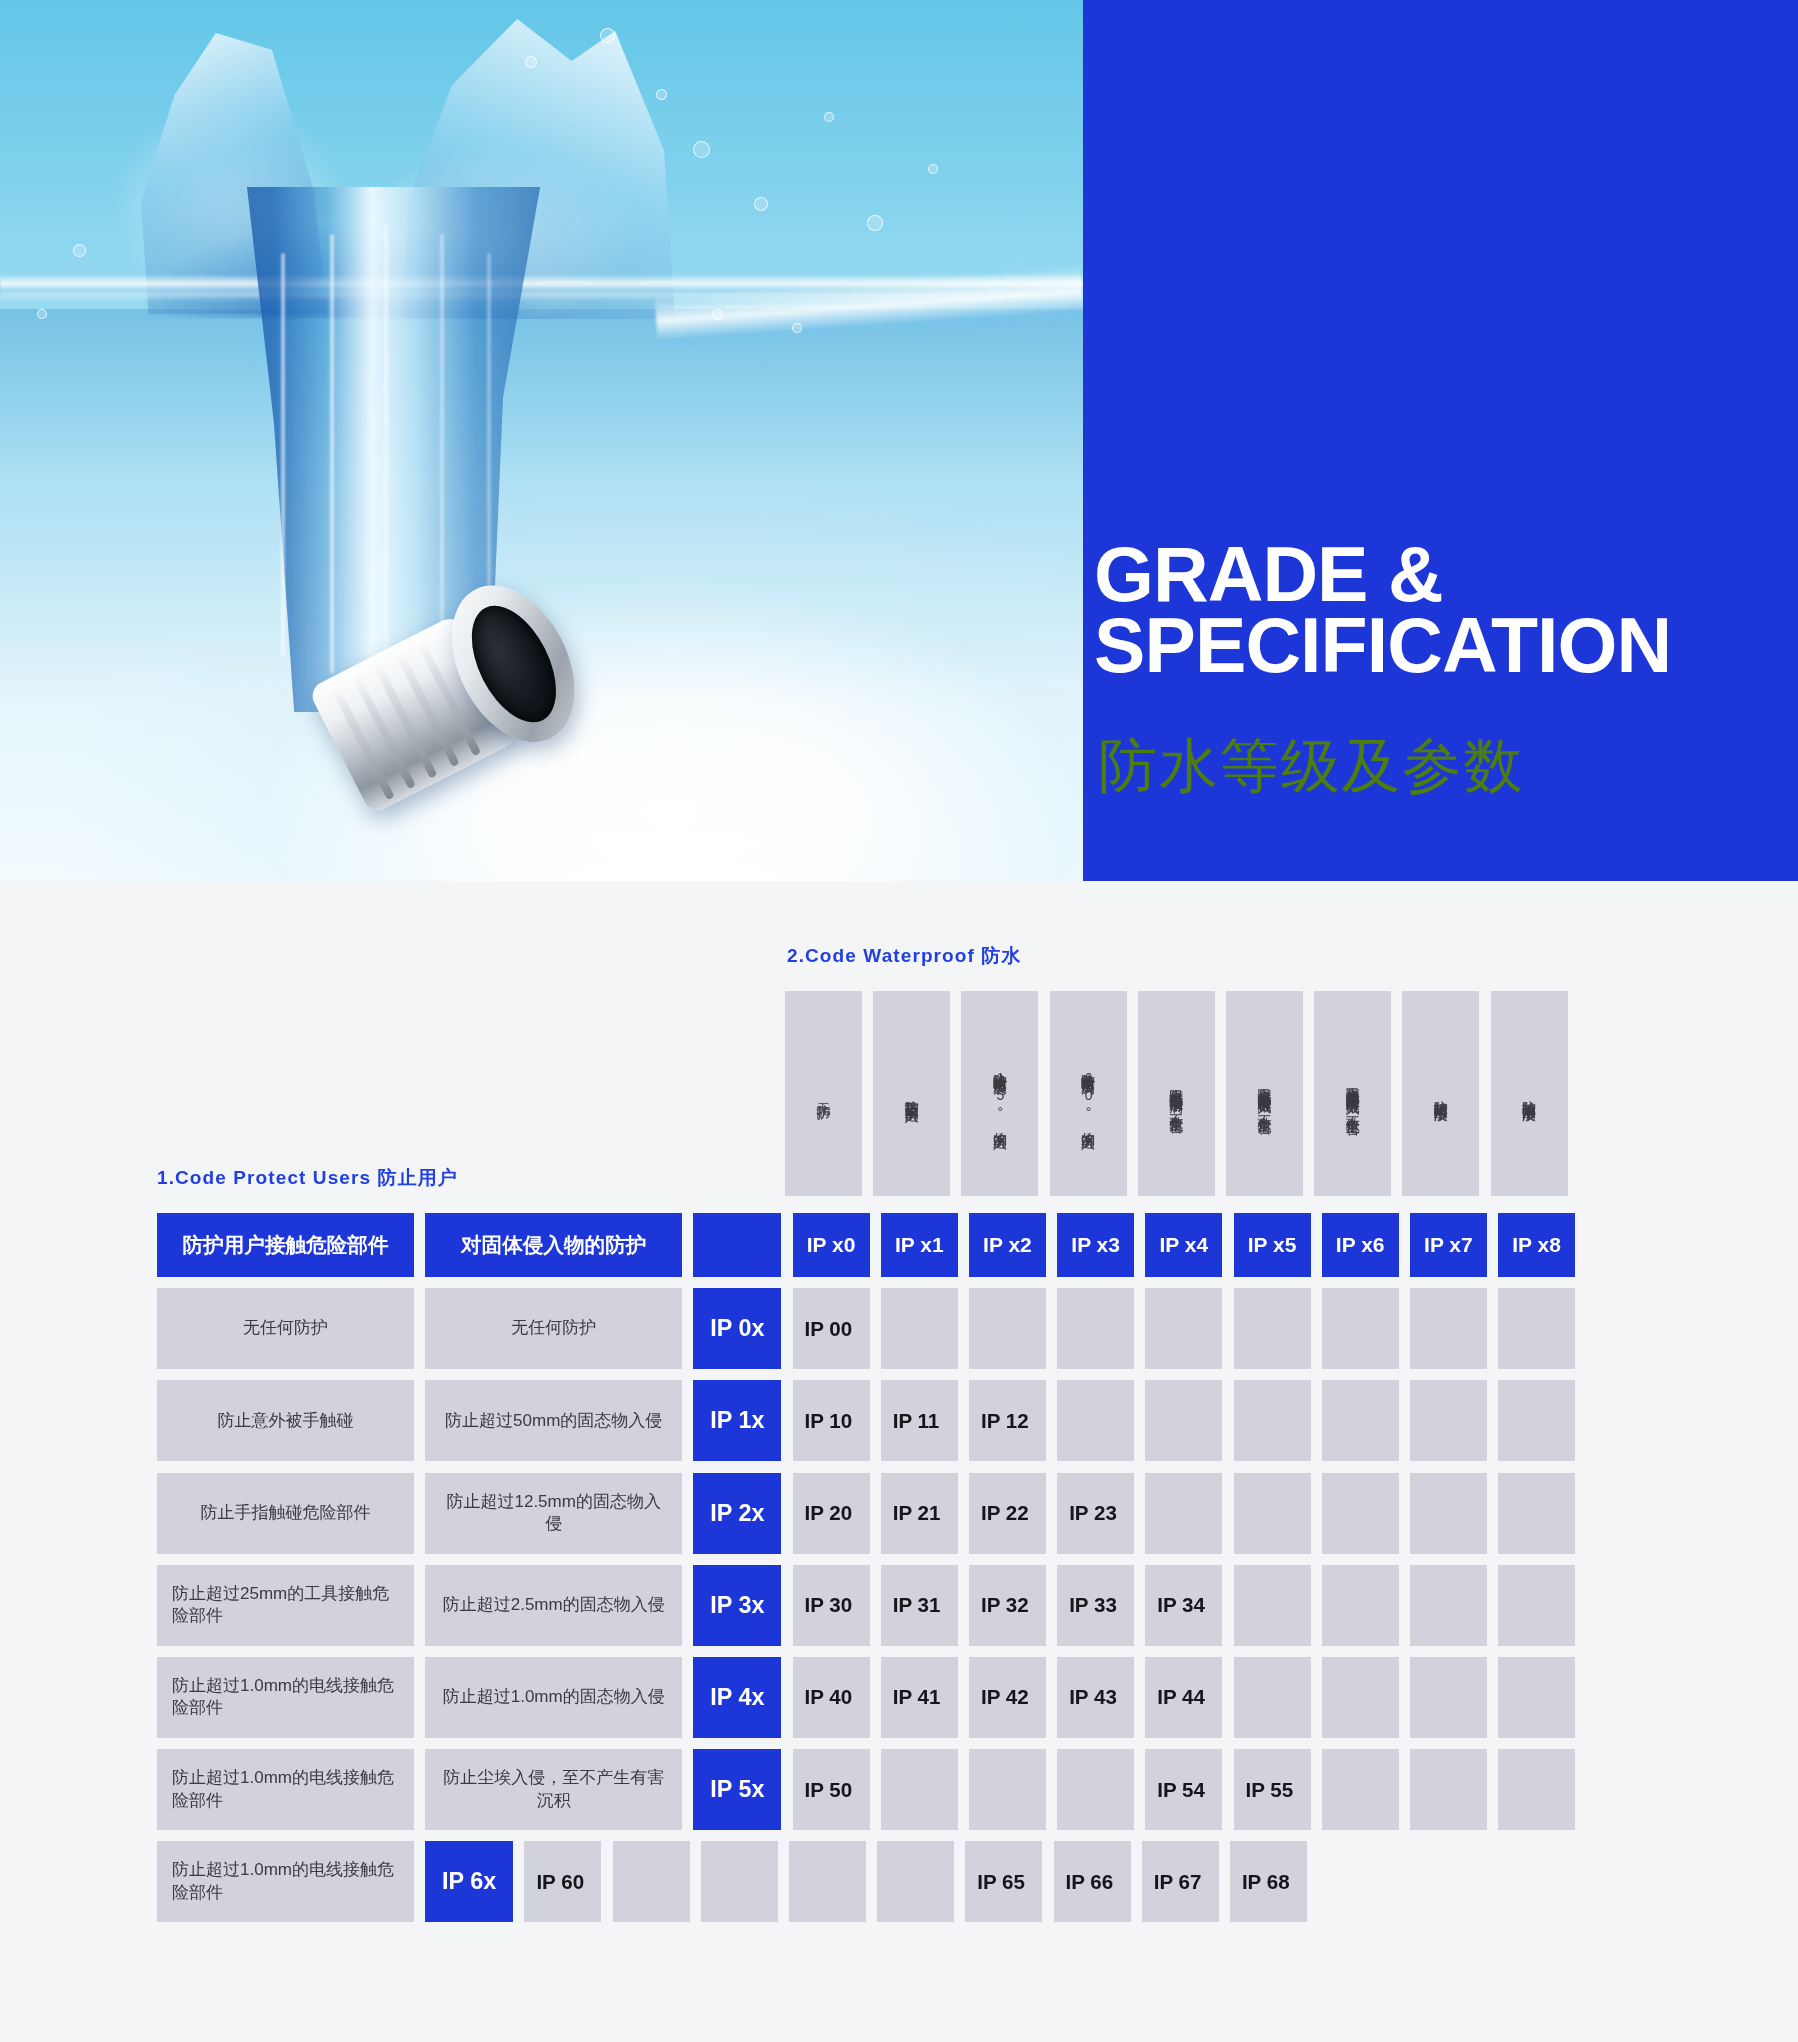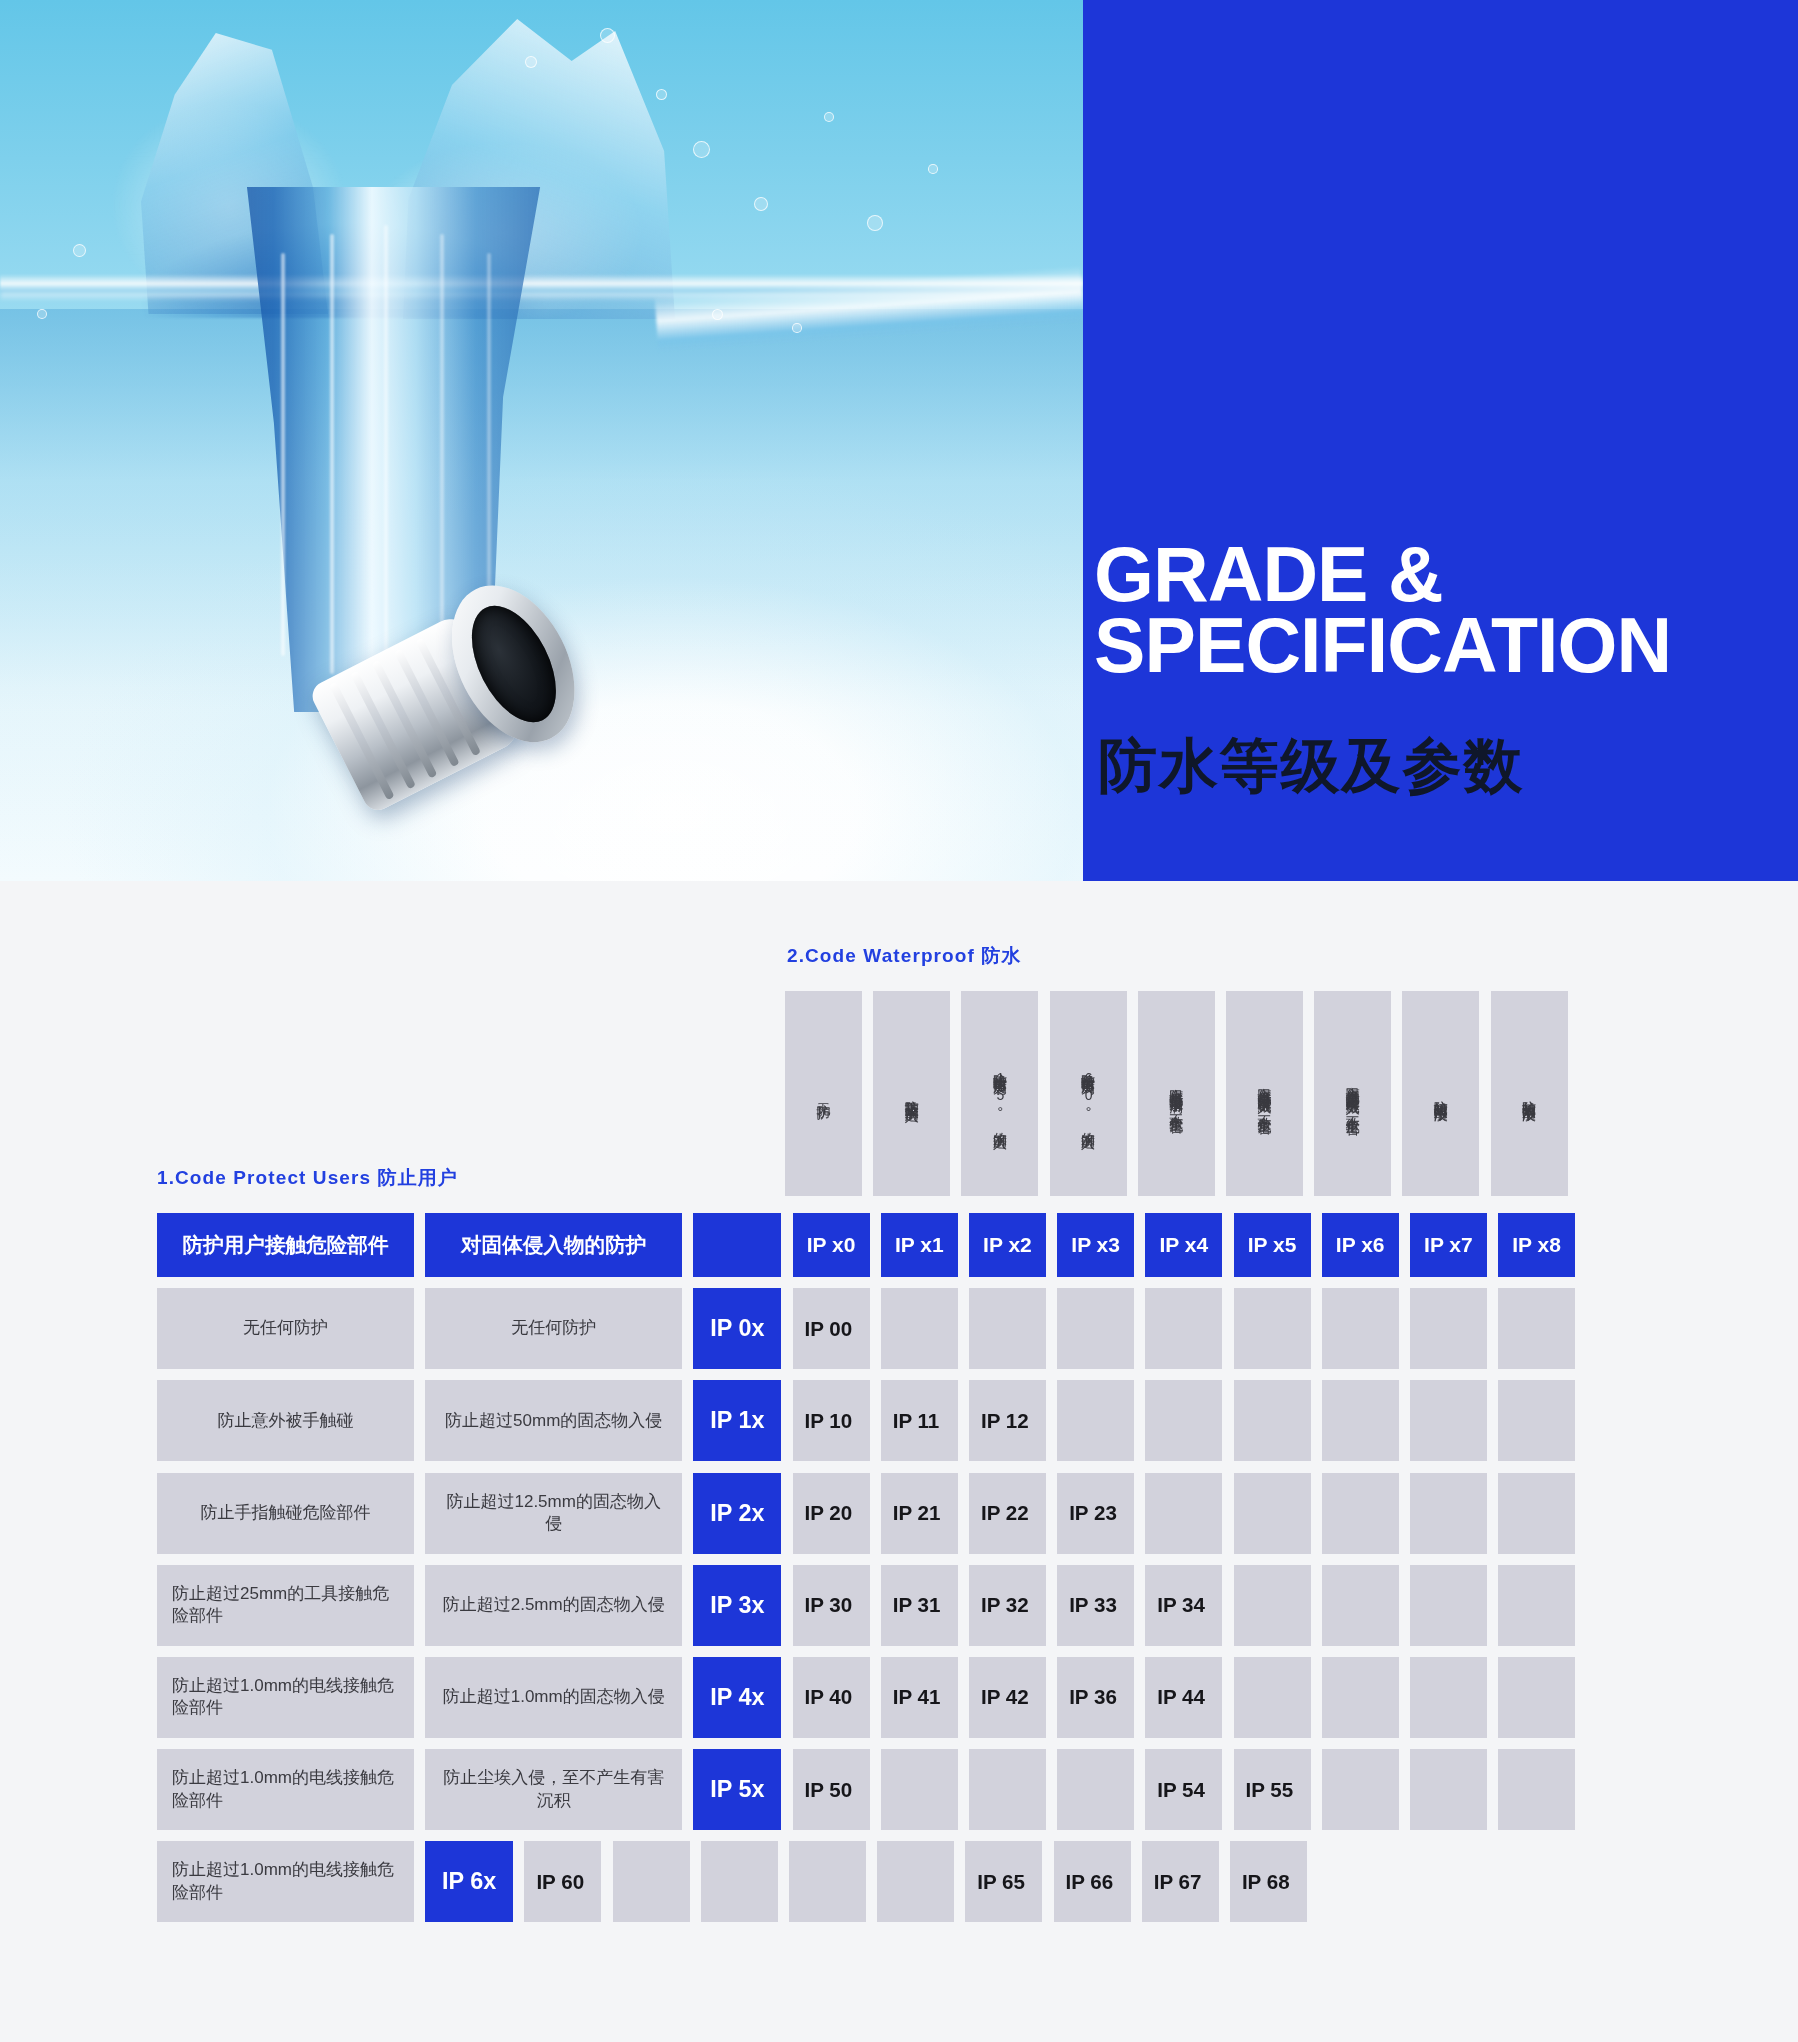--- a/index.html
+++ b/index.html
@@ -98,21 +98,21 @@
 
   .hero-panel{
     position:absolute;left:1083px;top:0;width:716px;height:881px;background:#1d36d8;
   }
   .hero-title{
     position:absolute;left:1094px;top:539px;width:693px;
     color:#ffffff;font-size:77px;line-height:71px;font-weight:bold;letter-spacing:-0.9px;
   }
   .hero-sub{
     position:absolute;left:1098px;top:735px;width:693px;
-    color:#0f172a;font-size:59px;line-height:62px;font-weight:bold;letter-spacing:1.9px;
+    color:#4d7c0f;font-size:59px;line-height:62px;font-weight:normal;letter-spacing:1.9px;
   }
 
   
   .lbl{position:absolute;color:#2240e0;font-weight:bold;font-size:19px;letter-spacing:1.1px;white-space:nowrap;}
   #lbl-water{left:787px;top:943px;}
   #lbl-users{left:157px;top:1165px;}
 
   
   .vstrip{position:absolute;left:785px;top:991px;display:flex;gap:11.2px;}
   .vcell{
@@ -317,21 +317,21 @@
         <div class="cell c-grid gcell"></div>
         <div class="cell c-grid gcell"></div>
       </div>
       <div class="trow body-row">
         <div class="cell c-desc1 desc left">防止超过1.0mm的电线接触危险部件</div>
         <div class="cell c-desc2 desc">防止超过1.0mm的固态物入侵</div>
         <div class="cell c-ipx ipx">IP 4x</div>
         <div class="cell c-grid gcell">IP 40</div>
         <div class="cell c-grid gcell">IP 41</div>
         <div class="cell c-grid gcell">IP 42</div>
-        <div class="cell c-grid gcell">IP 36</div>
+        <div class="cell c-grid gcell">IP 43</div>
         <div class="cell c-grid gcell">IP 44</div>
         <div class="cell c-grid gcell"></div>
         <div class="cell c-grid gcell"></div>
         <div class="cell c-grid gcell"></div>
         <div class="cell c-grid gcell"></div>
       </div>
       <div class="trow body-row">
         <div class="cell c-desc1 desc left">防止超过1.0mm的电线接触危险部件</div>
         <div class="cell c-desc2 desc">防止尘埃入侵，至不产生有害沉积</div>
         <div class="cell c-ipx ipx">IP 5x</div>

